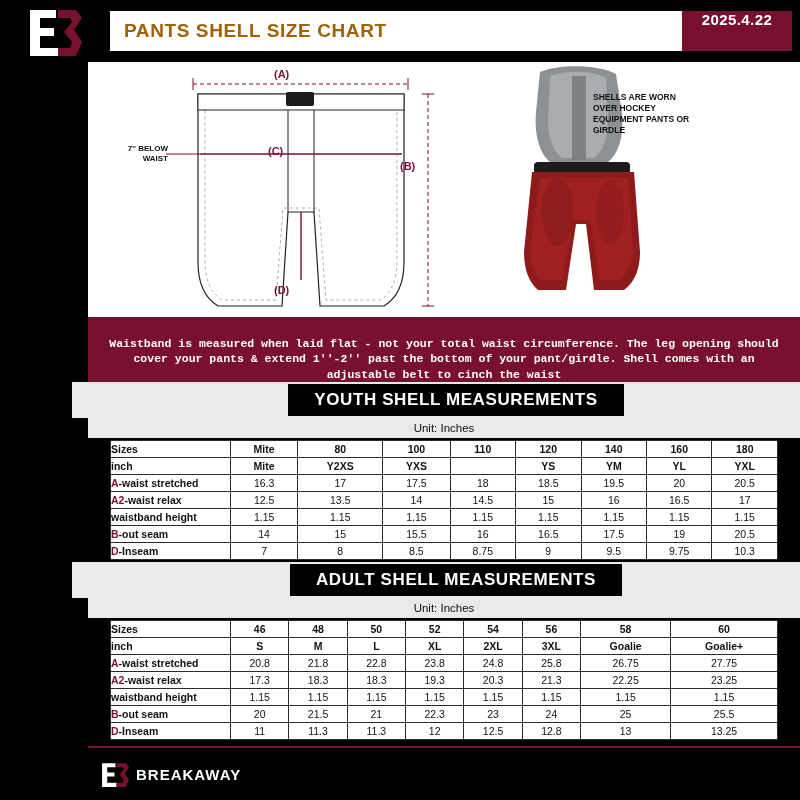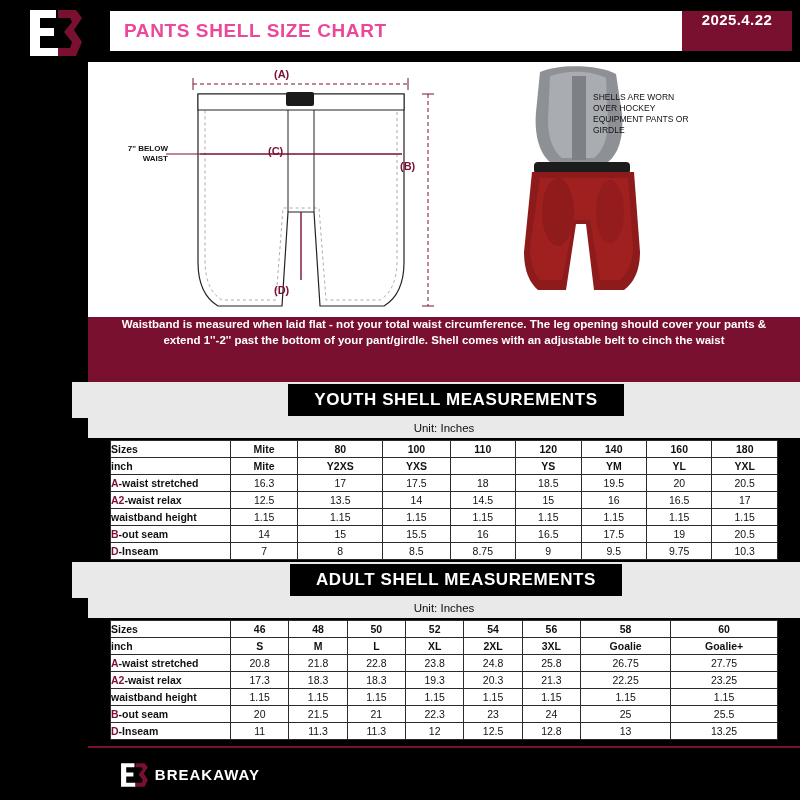--- a/index.html
+++ b/index.html
@@ -24,55 +24,55 @@
     width: 110px; height: 62px;
     display: flex; align-items: center; justify-content: center;
   }
   .logo-b svg { display:block; }
   .title-box {
     flex: 1; height: 40px; background: #fff;
     display: flex; align-items: center;
     padding-left: 14px;
   }
   .title-box .t {
-    font-size: 19px; font-weight: bold; letter-spacing: .6px; color: #ec4899;
+    font-size: 19px; font-weight: bold; letter-spacing: .6px; color: #a16207;
   }
   .date-box {
     width: 110px; height: 40px; background: #7a1030;
     display: flex; align-items: flex-start; justify-content: center;
     margin-right: 8px;
   }
   .date-box .d { color: #fff; font-size: 15px; font-weight: bold; letter-spacing: .4px; }
 
   
   .diagram {
     position: absolute; left: 88px; top: 62px; width: 712px; height: 255px;
     background: #fff;
   }
   .note-right {
     position: absolute; left: 505px; top: 30px; width: 105px;
-    font-size: 8.5px; line-height: 11px; color: #111; font-weight: normal;
+    font-size: 8.5px; line-height: 11px; color: #111; font-weight: bold;
   }
   .note-left {
     position: absolute; left: 14px; top: 82px; width: 66px;
     font-size: 8px; line-height: 10px; color: #111; font-weight: bold;
     text-align: right;
   }
   .lbl { position: absolute; font-size: 11px; font-weight: bold; color: #7a1030; }
   .lblA { left: 186px; top: 6px; }
   .lblC { left: 180px; top: 83px; }
   .lblB { left: 312px; top: 98px; }
   .lblD { left: 186px; top: 222px; }
 
   
   .band {
     position: absolute; left: 88px; top: 317px; width: 712px; height: 65px;
     background: #7a1030; color: #fff;
-    display: flex; align-items: flex-start; justify-content: center;
-    text-align: center; padding: 0 14px;
+    display: flex; align-items: flex-end; justify-content: center;
+    text-align: center; padding: 0 14px; font-family: Liberation Mono, monospace;
   }
   .band p { font-size: 11.5px; line-height: 15.5px; font-weight: bold; }
 
   
   .sec-wrap {
     position: absolute; left: 72px; width: 768px; height: 36px;
     background: #e9e9e9;
     display: flex; align-items: center; justify-content: center;
   }
   .sec-pill {
@@ -101,21 +101,21 @@
   tr.head td { font-weight: bold; }
   td.bold { font-weight: bold; }
 
   
   .footer {
     position: absolute; left: 0; bottom: 0; width: 800px; height: 52px;
     background: #000; display: flex; align-items: center;
   }
   .footer-logo {
     width: 260px; height: 52px; display: flex; align-items: center; gap: 6px;
-    padding-left: 119px; color: #fff;
+    padding-left: 64px; color: #fff; margin-left: 36px;
   }
   .footer-logo .bw { font-size: 15px; font-weight: bold; letter-spacing: 1px; }
   .footer-text {
     flex: 1; color: #fff; font-size: 10.5px; line-height: 14px;
     font-weight: bold; text-align: center; padding-right: 26px;
   }
   .divider {
     position:absolute; left:88px; bottom:52px; width:712px; height:2px; background:#7a1030;
   }
 </style>

